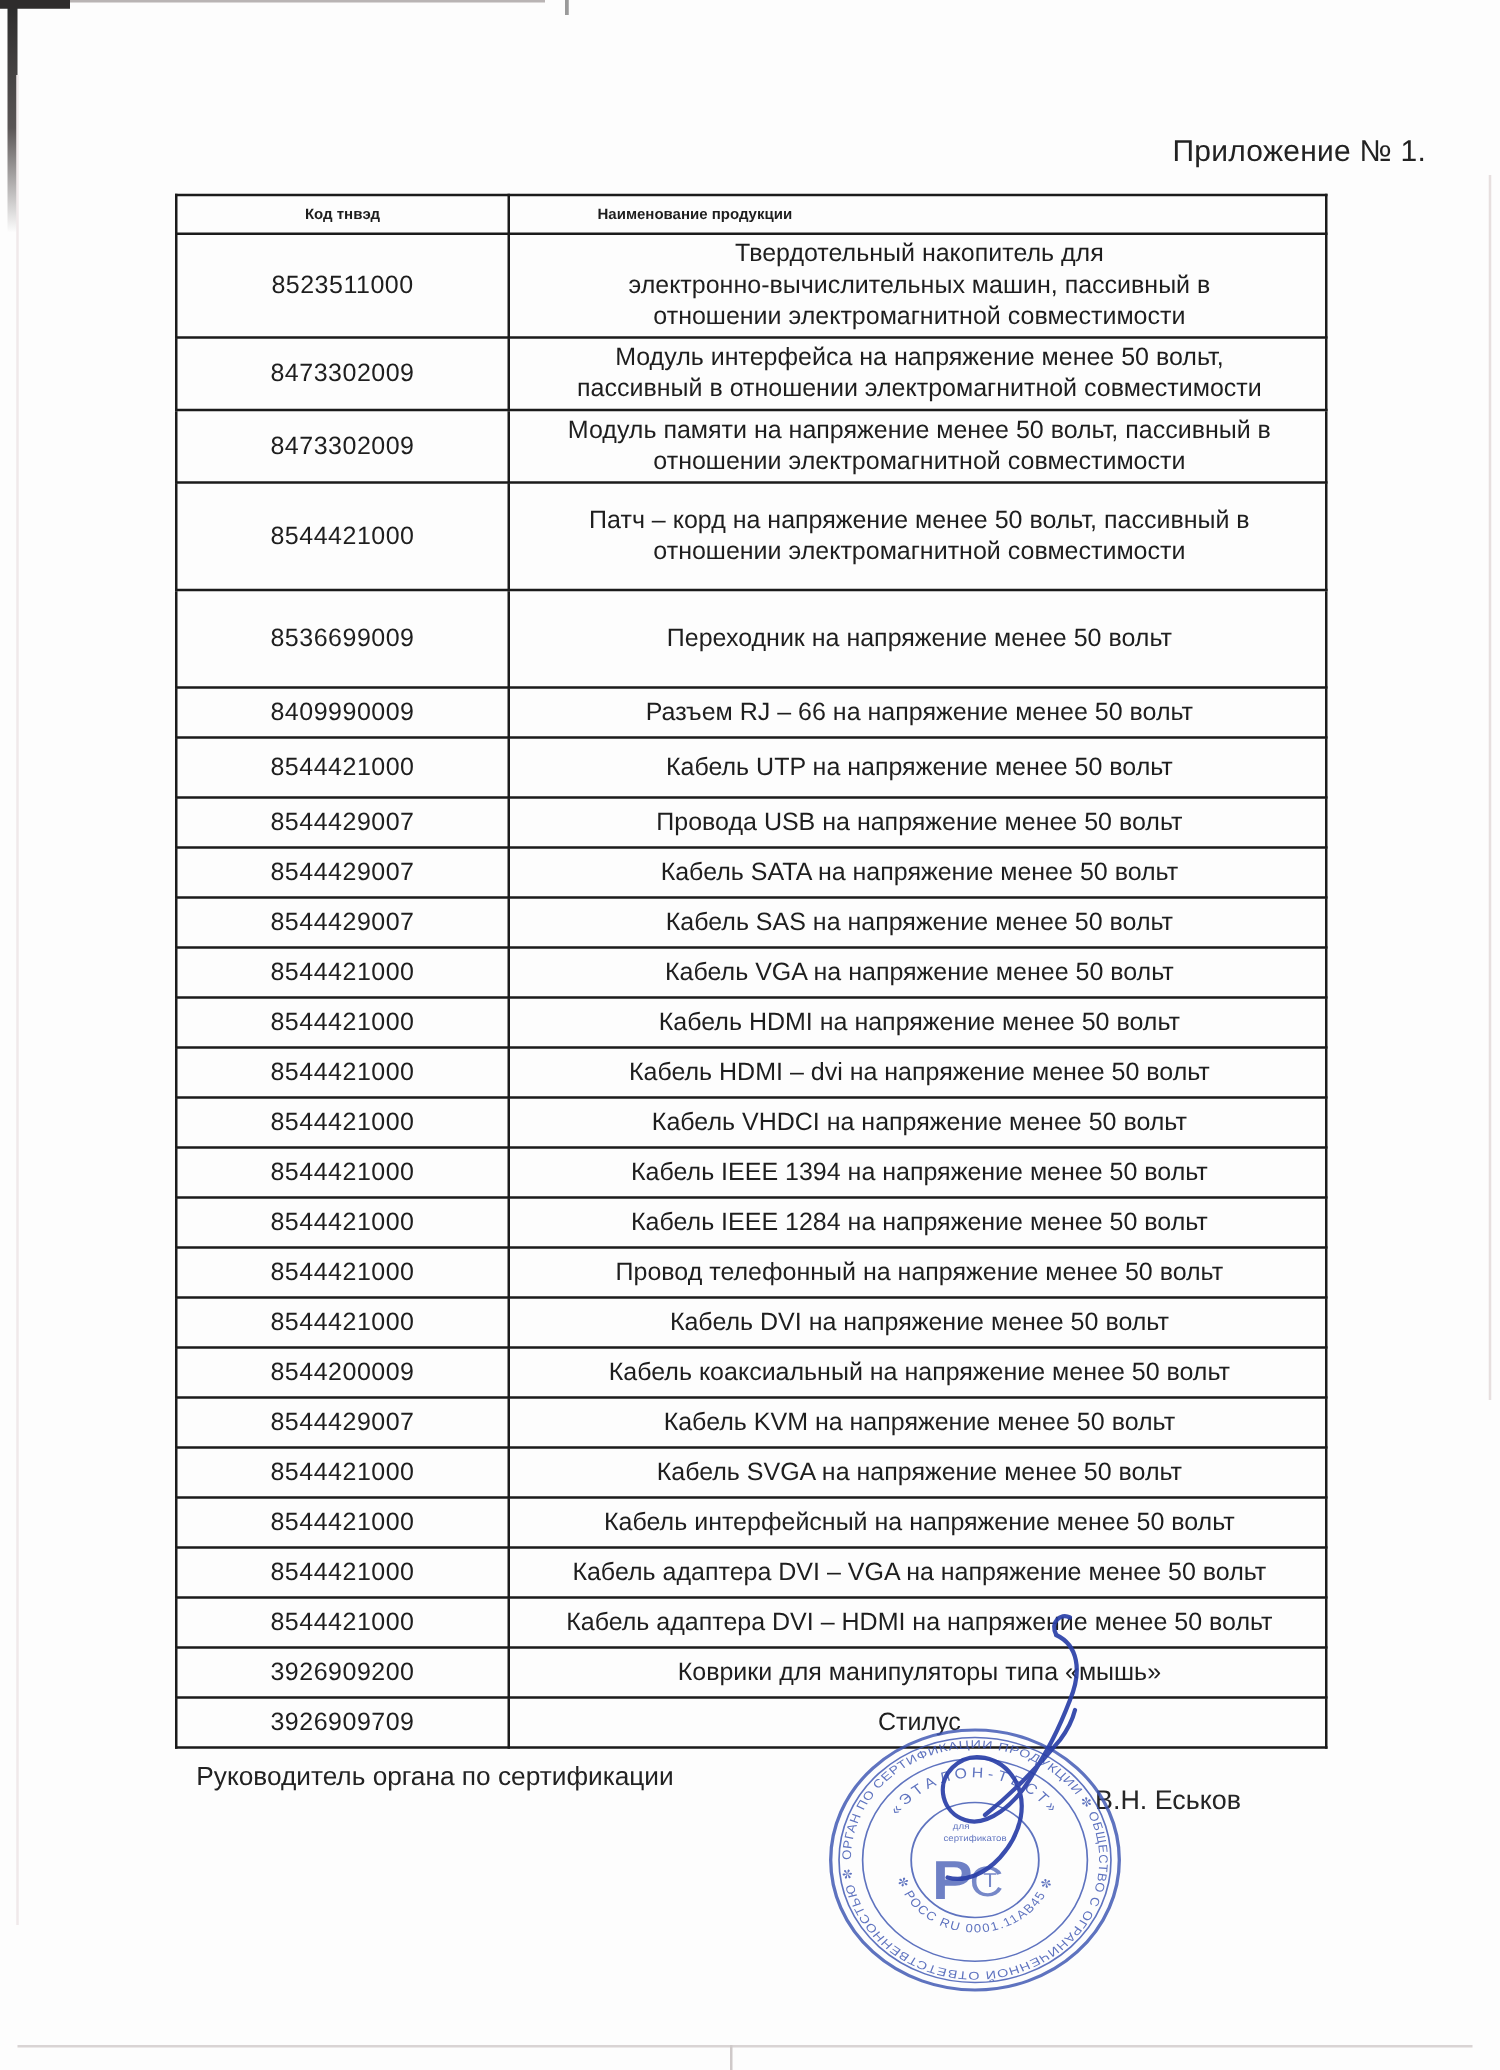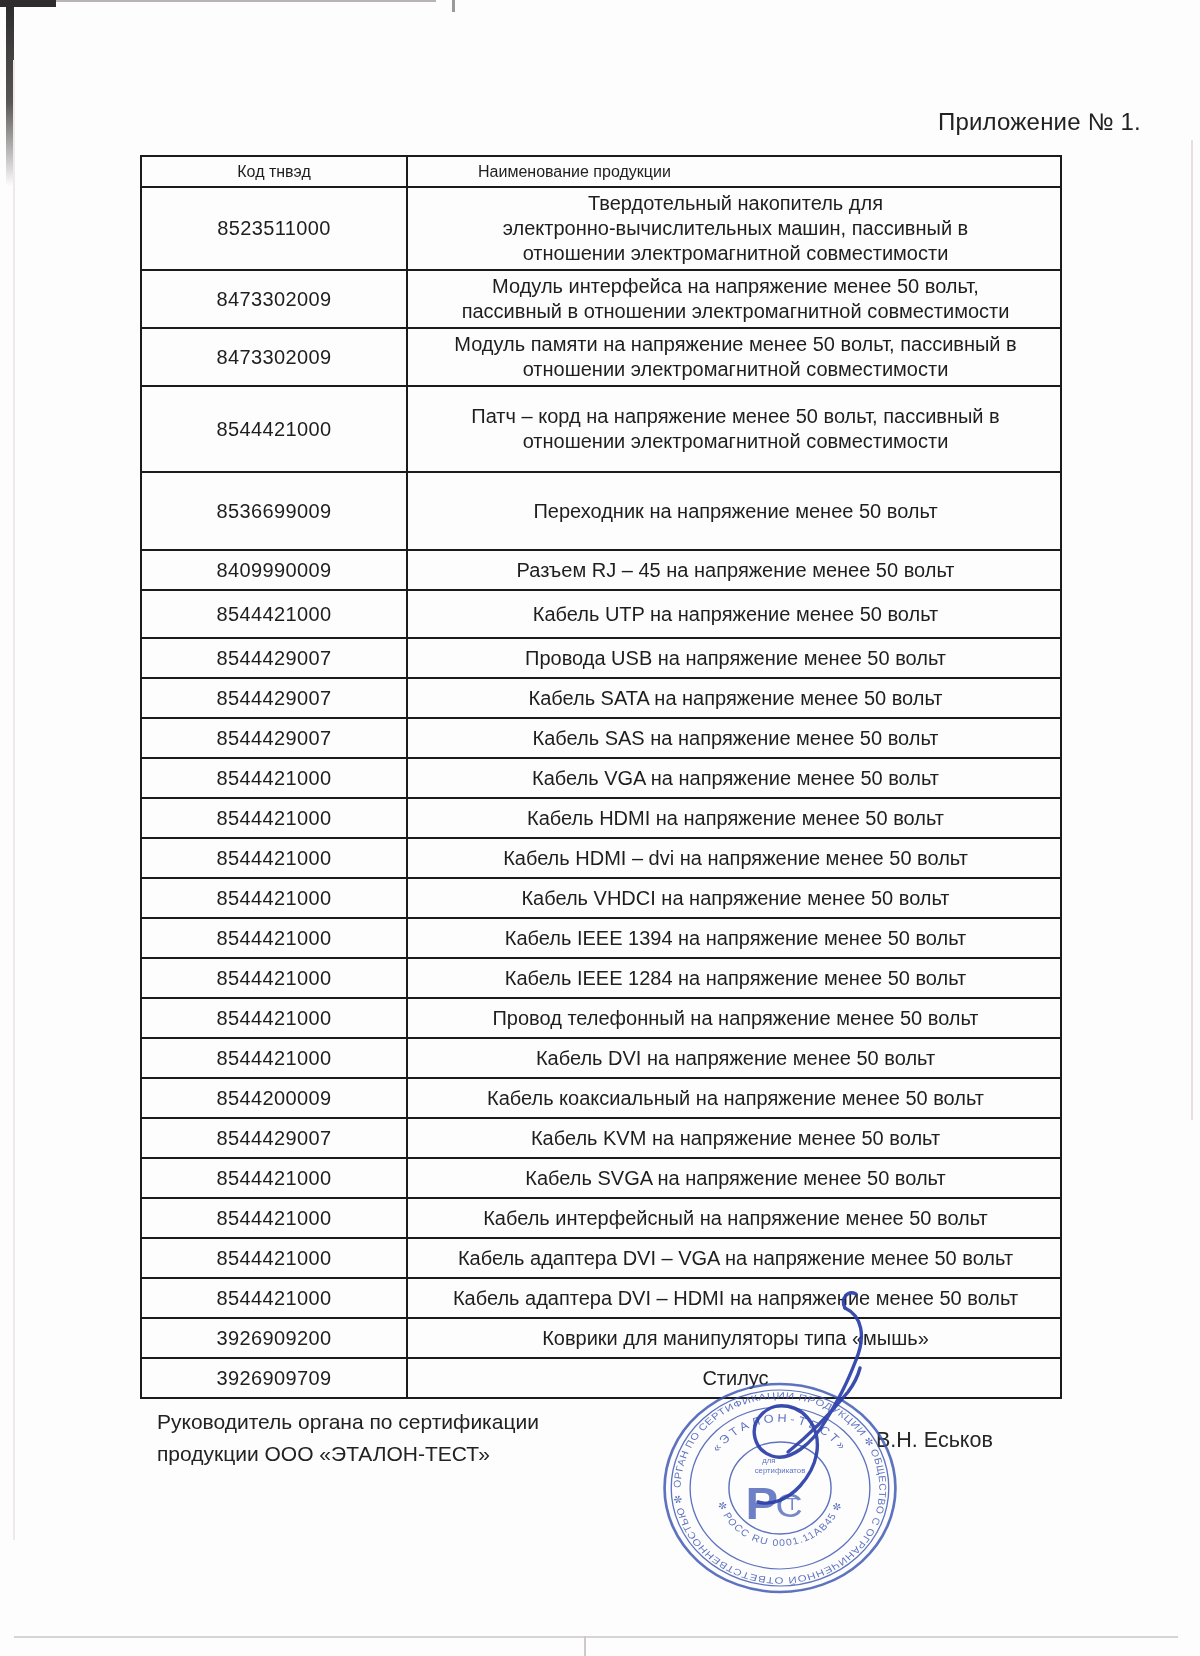--- a/index.html
+++ b/index.html
@@ -28,21 +28,21 @@
   .doc-table{position:absolute;left:140px;top:155px;width:920px;
     border-collapse:collapse;table-layout:fixed;}
   .doc-table col.c-code{width:266px;}
   .doc-table col.c-name{width:654px;}
   .doc-table th,.doc-table td{
     border:2px solid #1b1b1b;
     font-size:20px;line-height:25px;vertical-align:middle;
     padding:3px 10px;color:#1e1e1e;
   }
   .doc-table{border:1px solid #1b1b1b;}
-  .doc-table th{height:24px;font-weight:normal;font-size:16px;padding:2px 6px;margin-top:14px;}
+  .doc-table th{height:24px;font-weight:bold;font-size:12px;padding:2px 6px;margin-top:14px;}
   .doc-table th.h-code{text-align:center;}
   .doc-table th.h-name{text-align:left;padding-left:70px;}
   .doc-table td.code{text-align:center;height:32px;letter-spacing:.4px;}
   .doc-table td.name{text-align:center;padding-left:13px;white-space:pre-line;}
   tbody tr:nth-child(4) td{height:78px;}
   tbody tr:nth-child(5) td{height:70px;}
   tbody tr:nth-child(7) td{height:40px;}
   tbody tr:nth-child(2) td{height:28px;}
 
   
@@ -105,21 +105,21 @@
 отношении электромагнитной совместимости</td>
   </tr>
 
   <tr>
     <td class="code">8536699009</td>
     <td class="name">Переходник на напряжение менее 50 вольт</td>
   </tr>
 
   <tr>
     <td class="code">8409990009</td>
-    <td class="name">Разъем RJ – 45 на напряжение менее 50 вольт</td>
+    <td class="name">Разъем RJ – 66 на напряжение менее 50 вольт</td>
   </tr>
 
 
   <tr>
     <td class="code">8544421000</td>
     <td class="name">Кабель UTP на напряжение менее 50 вольт</td>
   </tr>
 
   <tr>
     <td class="code">8544429007</td>
@@ -214,21 +214,20 @@
 
   <tr>
     <td class="code">3926909709</td>
     <td class="name">Стилус</td>
   </tr>
 </tbody>
 </table>
 
 <div class="sig-block">
   <div>Руководитель органа по сертификации</div>
-  <div>продукции ООО «ЭТАЛОН-ТЕСТ»</div>
 </div>
 <div class="sig-name">В.Н. Еськов</div>
 
 <svg class="stamp-svg" viewBox="0 0 420 370" xmlns="http://www.w3.org/2000/svg">
   <g transform="translate(180,228)" opacity="0.82">
     <g transform="scale(1.11,1)" fill="none" stroke="#3c55b2">
       <circle r="104" stroke-width="2.4"></circle>
       <circle r="98" stroke-width="1.2"></circle>
       <circle r="81" stroke-width="1.2"></circle>
       <circle r="46" stroke-width="1.3"></circle>

